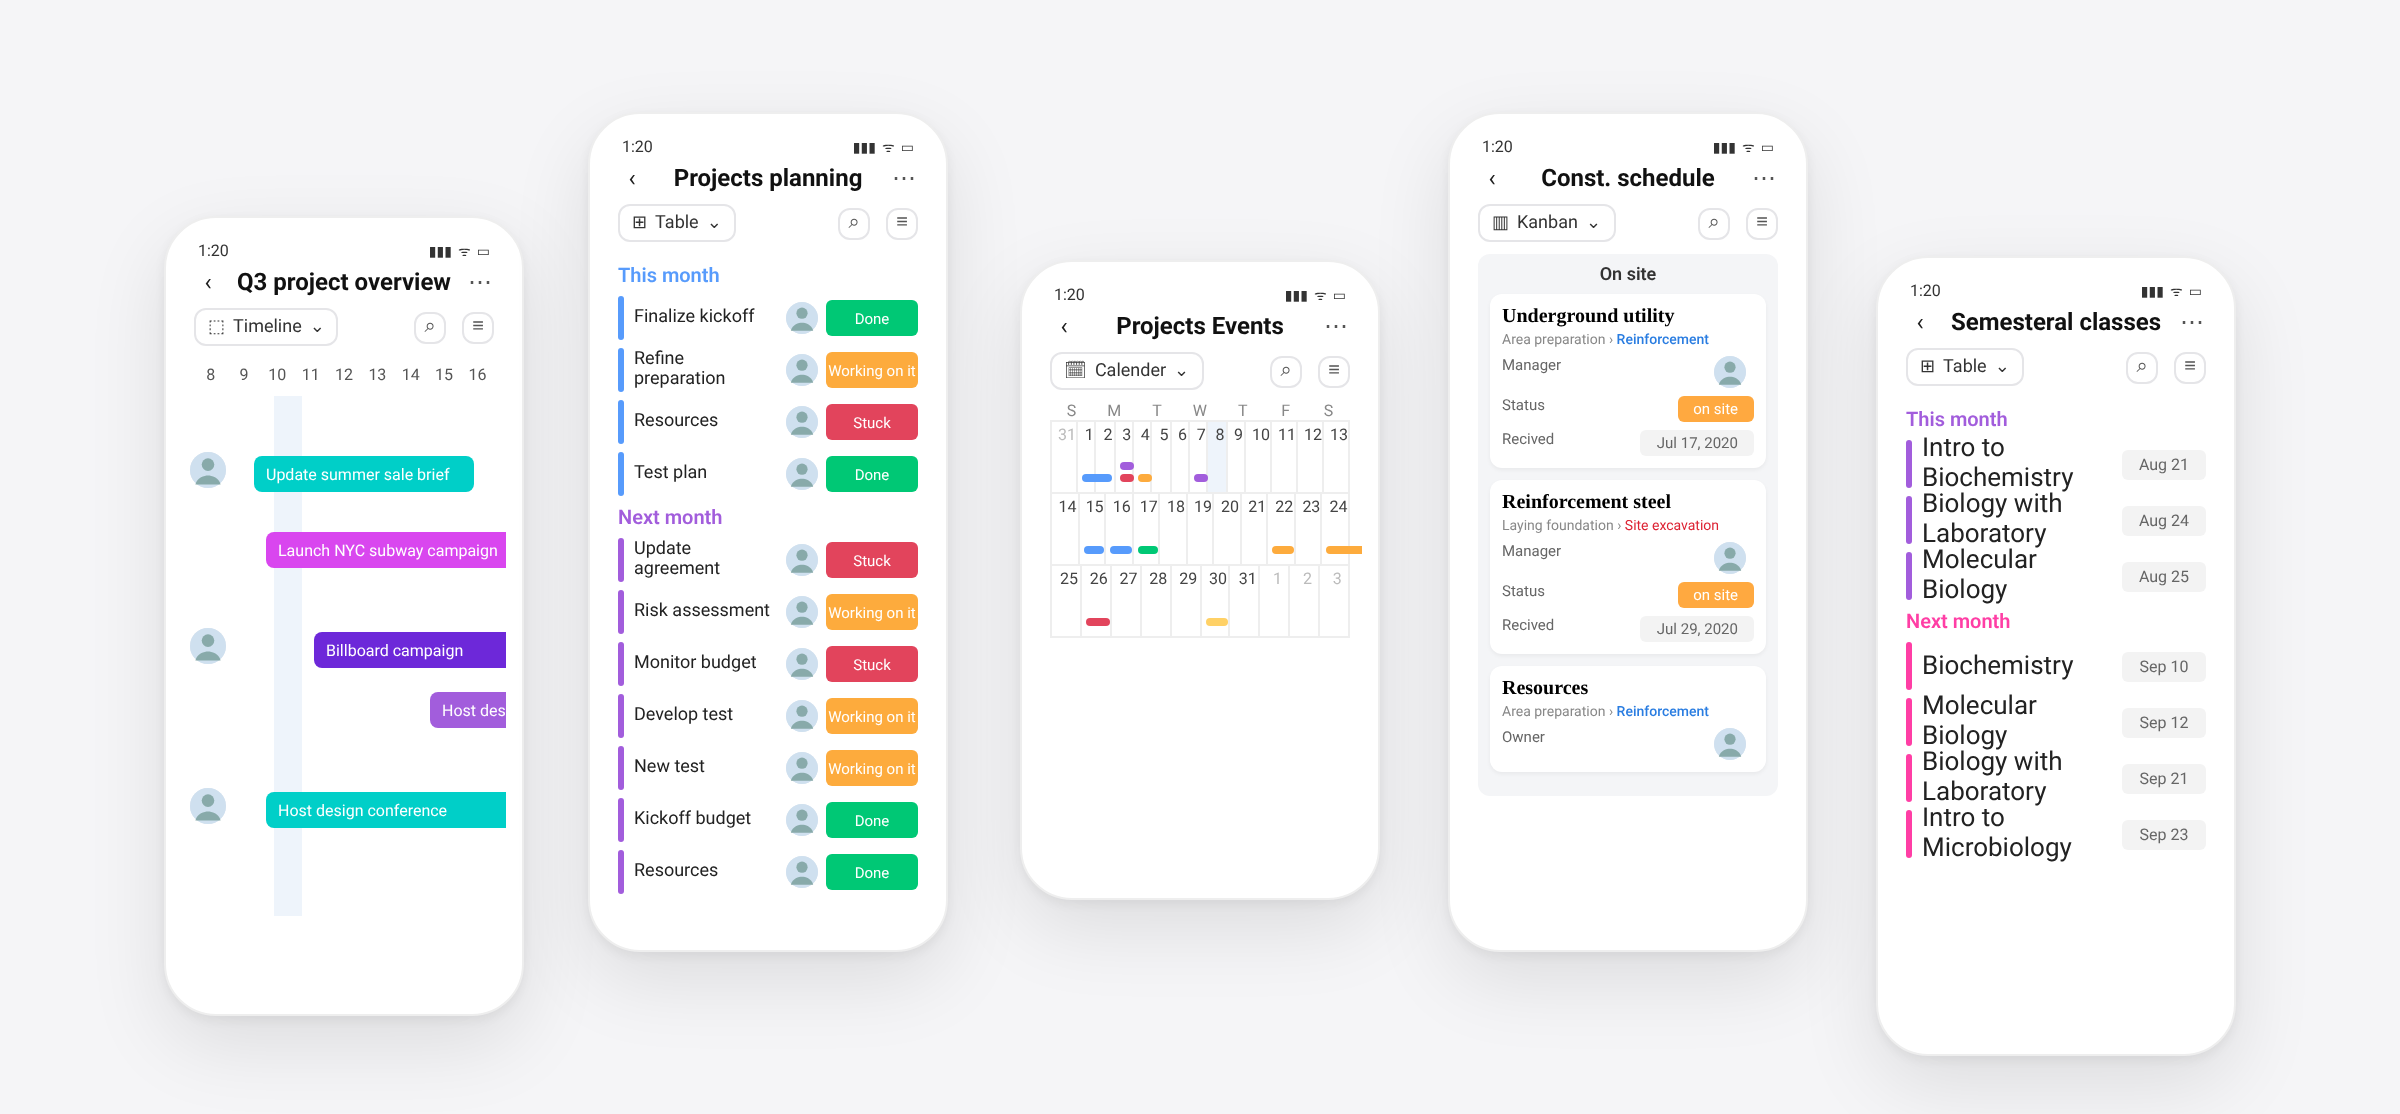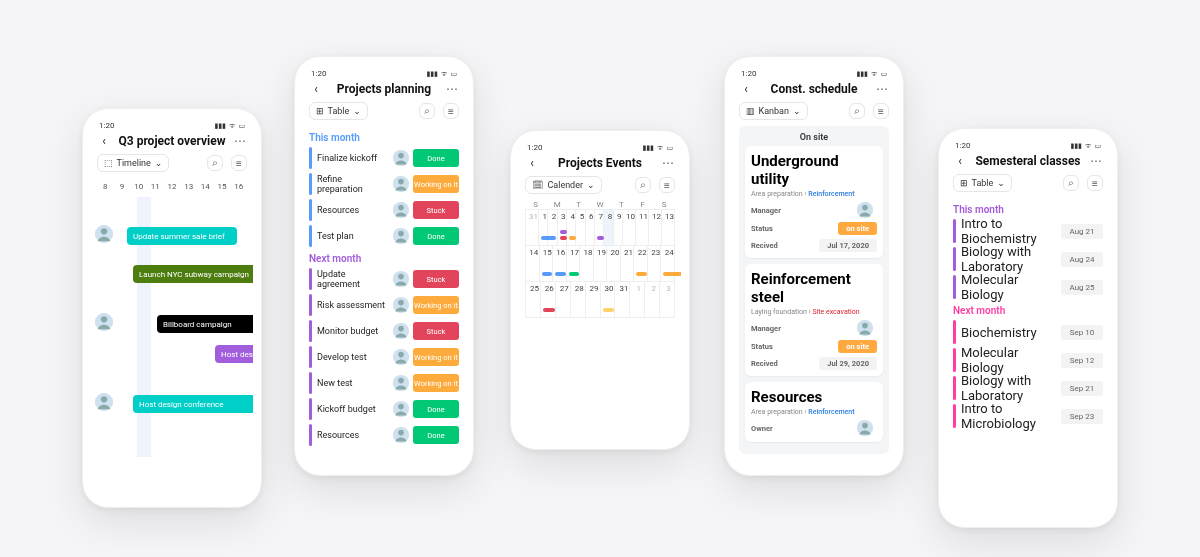--- a/index.html
+++ b/index.html
@@ -48,25 +48,25 @@
   .cell { width:14.285%; height:36px; border-right:1px solid #eee; border-bottom:1px solid #eee; position:relative; font-size:8px; text-align:left; padding:2px 0 0 3px; color:#444;}
   .cell.muted { color:#bbb; }
   .cell.sel { background:#eef4fb; }
   .ev { position:absolute; height:4px; border-radius:2px; bottom:5px; }
   .ev2 { bottom:11px; }
 
   
   .k-col { background:#f4f5f7; border-radius:6px; padding:6px; margin-bottom:6px;}
   .k-col-head { text-align:center; font-size:9px; font-weight:600; color:#333; margin-bottom:4px;}
   .card { background:#fff; border-radius:6px; padding:6px; margin-bottom:6px; box-shadow:0 1px 2px rgba(0,0,0,.05);}
-  .card h4{ font-size:15px; font-weight:700; margin-bottom:2px;}
+  .card h4{ font-size:10px; font-weight:700; margin-bottom:2px;font-family:Liberation Serif, serif;}
   .crumb{ font-size:7px; color:#888;}
   .crumb b{ color:#2a7de1; font-weight:500;}
   .crumb em{ color:#d23; font-style:normal;}
-  .kv { display:flex; align-items:center; justify-content:space-between; font-size:7.5px; color:#666; margin-top:4px;font-weight:bold;}
+  .kv { display:flex; justify-content:space-between; font-size:7.5px; color:#666; margin-top:4px;}
   .kv .val { background:#ffa940; color:#fff; padding:2px 8px; border-radius:3px; font-size:7.5px;}
   .kv .date { background:#f3f3f3; padding:2px 8px; border-radius:3px;}
 
   
   .li-row { display:flex; align-items:center; height:24px; margin-bottom:4px;}
   .li-row .tick{ width:3px; }
   .li-row .lbl{ flex:1; font-size:13px; color:#222;}
   .li-row .dt { background:#f3f3f3; font-size:8px; color:#666; padding:3px 6px; border-radius:3px; width:42px; text-align:center;}
 
   
@@ -123,22 +123,22 @@
                 <circle cx="10" cy="10" r="10" class="avc"></circle>
                 <circle cx="10" cy="7" r="3.5" class="avicon"></circle>
                 <path class="avicon" d="M3 18c1-4 5-5 7-5s6 1 7 5z"></path>
               </svg></div>
             <div class="tl-av" style="top: 196px;"><svg viewBox="0 0 20 20">
                 <circle cx="10" cy="10" r="10" class="avc"></circle>
                 <circle cx="10" cy="7" r="3.5" class="avicon"></circle>
                 <path class="avicon" d="M3 18c1-4 5-5 7-5s6 1 7 5z"></path>
               </svg></div>
             <div class="bar" style="top: 30px; left: 30px; width: 110px; background: rgb(0, 207, 200);">Update summer sale brief</div>
-            <div class="bar" style="top: 68px; left: 36px; width: 130px; background: #4d7c0f;">Launch NYC subway campaign</div>
-            <div class="bar" style="top: 118px; left: 60px; width: 100px; background: #000000;">Billboard campaign</div>
+            <div class="bar" style="top: 68px; left: 36px; width: 130px; background: #d946ef;">Launch NYC subway campaign</div>
+            <div class="bar" style="top: 118px; left: 60px; width: 100px; background: #6d28d9;">Billboard campaign</div>
             <div class="bar" style="top: 148px; left: 118px; width: 62px; background: rgb(162, 93, 220);">Host design con</div>
             <div class="bar" style="top: 198px; left: 36px; width: 126px; background: rgb(0, 207, 200);">Host design conference</div>
           </div>
   </div>
  </div>
 </div>
 
 <div class="phone" style="left:294px; top:56px; height:420px;">
  <div class="screen">
   <div class="statusbar">

